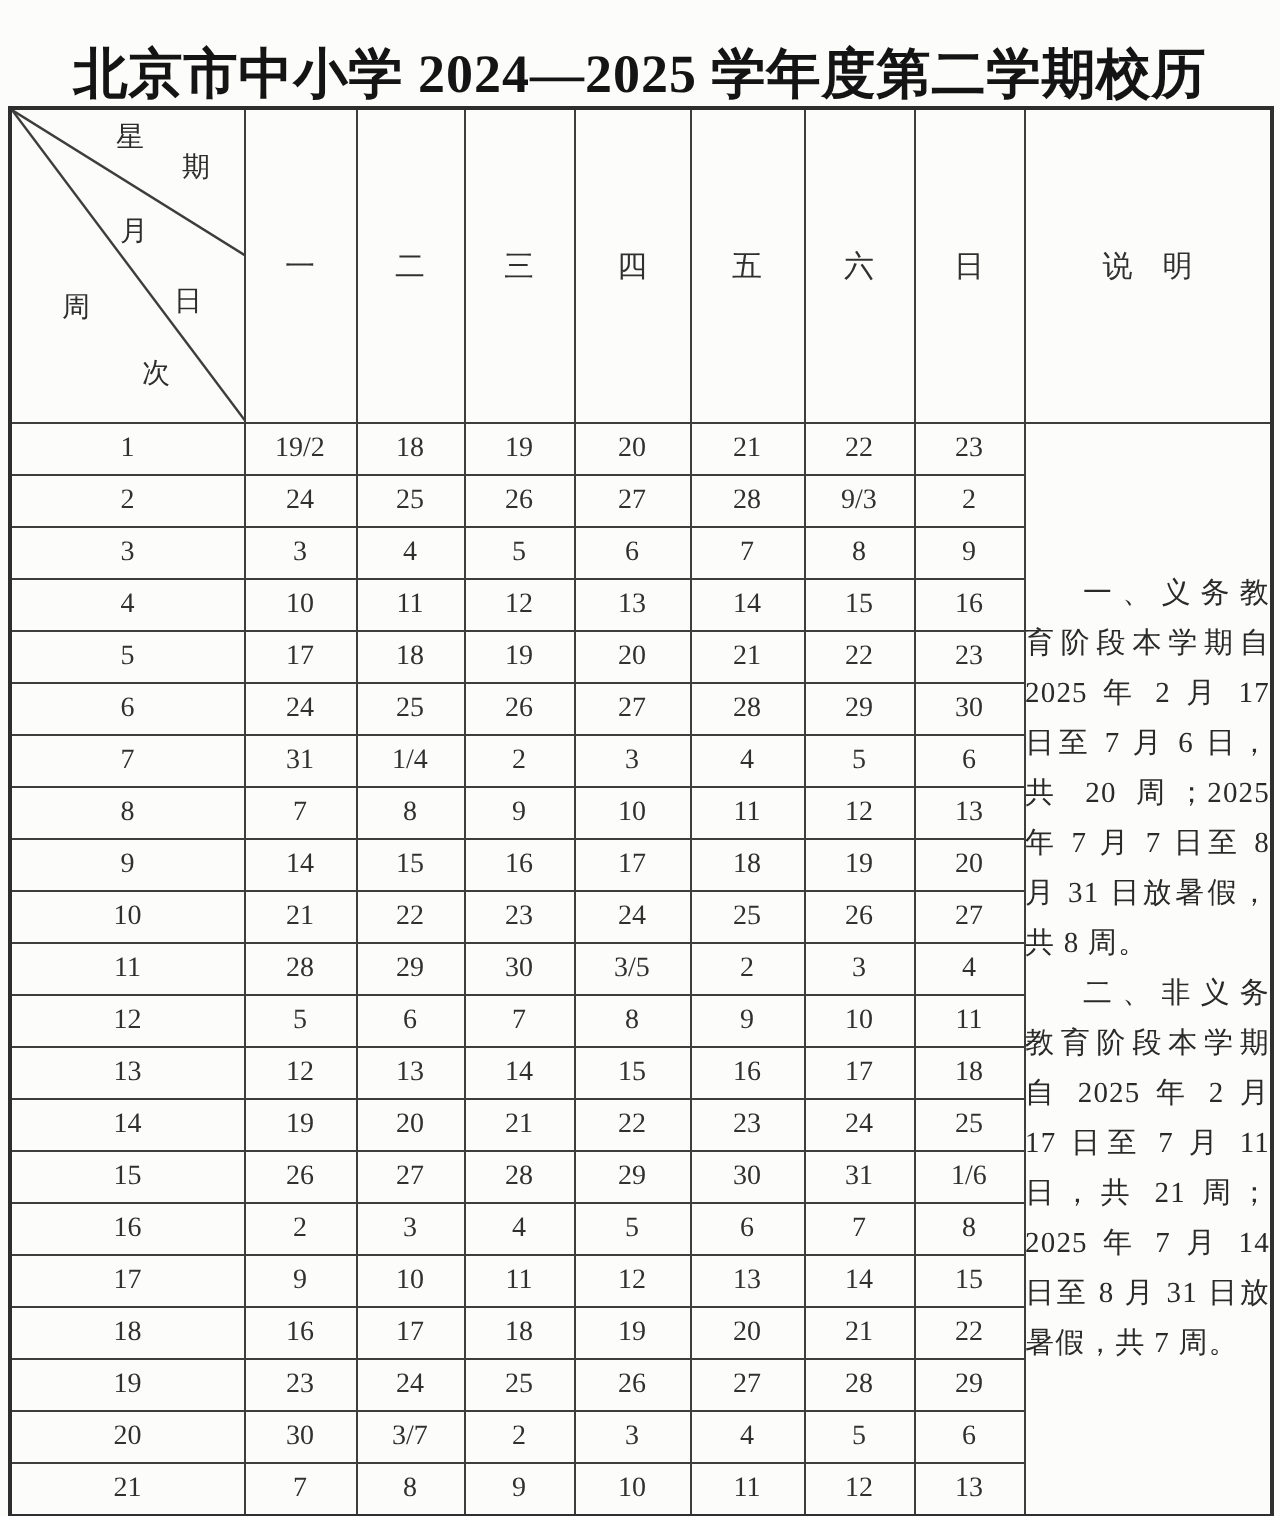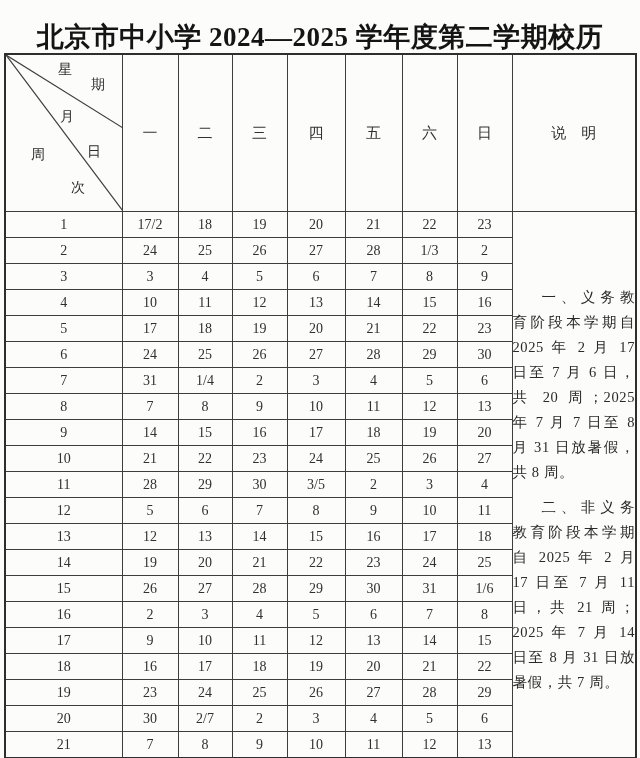--- a/index.html
+++ b/index.html
@@ -43,21 +43,21 @@
   .remarks-cell {
     vertical-align:top; text-align:left;
     padding:29px 6px 0 7px;
     background:#fcfcfb;
   }
   .remark-line {
     font-size:14.5px; line-height:25px; color:#2a2a2a;
     letter-spacing:0.6px;
     text-align:justify; text-align-last:justify;
   }
-  .remark-line.first { text-indent:2em;margin-top:10px; }
+  .remark-line.first { text-indent:2em; }
   .remark-line.last { text-align-last:left;font-family:Liberation Serif, serif; }
 </style>
 </head>
 <body>
 
 <div class="page">
 
   <h1 class="title">北京市中小学 2024—2025 学年度第二学期校历</h1>
 
   <table class="calendar">
@@ -92,21 +92,21 @@
         <td>四</td>
         <td>五</td>
         <td>六</td>
         <td>日</td>
         <td>说　明</td>
       </tr>
     </tbody>
     <tbody id="calendar-body">
         <tr class="week-row">
           <td>1</td>
-          <td>17/2</td>
+          <td>19/2</td>
           <td>18</td>
           <td>19</td>
           <td>20</td>
           <td>21</td>
           <td>22</td>
           <td>23</td>
           <td class="remarks-cell" rowspan="21">
             <div class="remark-line first">一、义务教</div>
             <div class="remark-line">育阶段本学期自</div>
             <div class="remark-line">2025 年 2 月 17</div>
@@ -125,21 +125,21 @@
             <div class="remark-line last">暑假，共 7 周。</div>
           </td>
         </tr>
         <tr class="week-row">
           <td>2</td>
           <td>24</td>
           <td>25</td>
           <td>26</td>
           <td>27</td>
           <td>28</td>
-          <td>1/3</td>
+          <td>9/3</td>
           <td>2</td>
         </tr>
         <tr class="week-row">
           <td>3</td>
           <td>3</td>
           <td>4</td>
           <td>5</td>
           <td>6</td>
           <td>7</td>
           <td>8</td>
@@ -301,21 +301,21 @@
           <td>24</td>
           <td>25</td>
           <td>26</td>
           <td>27</td>
           <td>28</td>
           <td>29</td>
         </tr>
         <tr class="week-row">
           <td>20</td>
           <td>30</td>
-          <td>2/7</td>
+          <td>3/7</td>
           <td>2</td>
           <td>3</td>
           <td>4</td>
           <td>5</td>
           <td>6</td>
         </tr>
         <tr class="week-row">
           <td>21</td>
           <td>7</td>
           <td>8</td>

